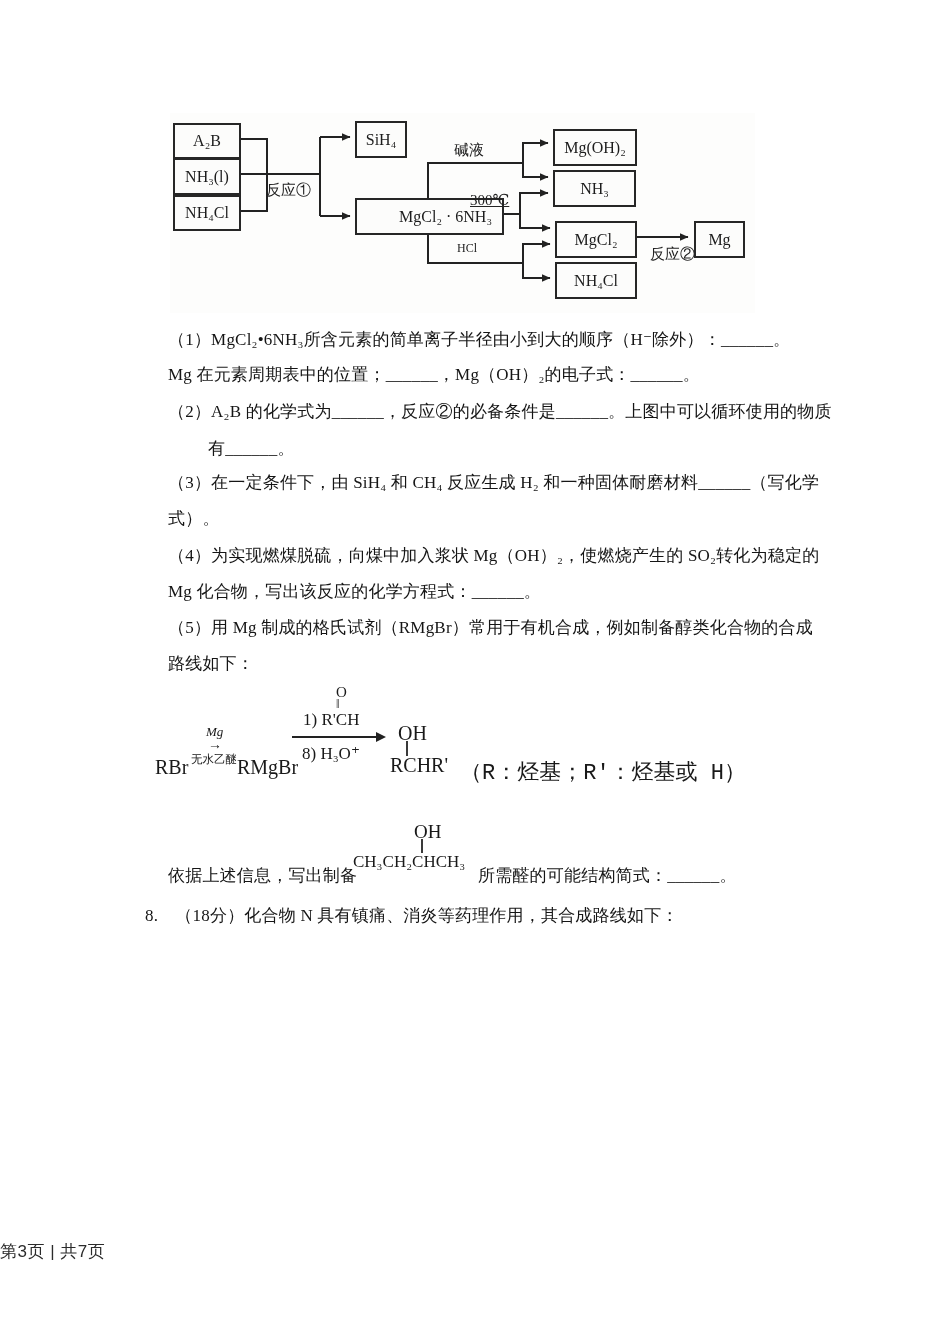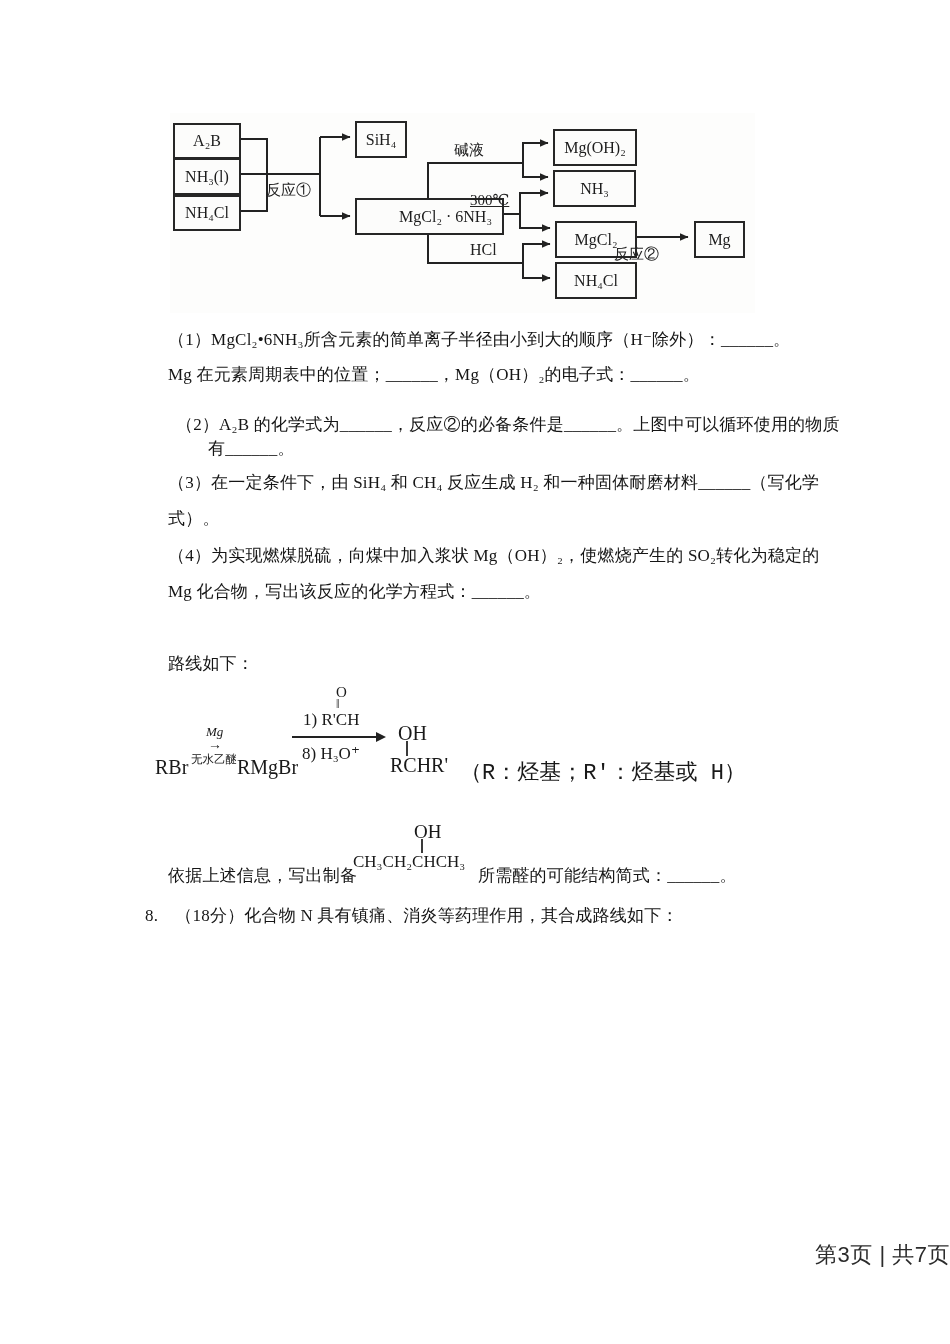--- a/index.html
+++ b/index.html
@@ -17,23 +17,23 @@
     display:flex;align-items:center;justify-content:center;
     font-size:16px;color:#1c1c1c;white-space:nowrap;
   }
   .elabel{position:absolute;font-size:15px;color:#222;white-space:nowrap;}
   
   .sch{position:absolute;white-space:pre;color:#191919;}
   .hr-arrow{position:absolute;border-top:2px solid #222;}
   .ah-right{position:absolute;width:0;height:0;border-left:10px solid #222;border-top:5px solid transparent;border-bottom:5px solid transparent;}
   .vbond{position:absolute;width:2px;background:#3a3a3a;}
   .footer{
-    position:absolute;left:0;right:0;text-align:right;
+    position:absolute;left:0;right:0;text-align:left;
     font-family:"Liberation Sans","DejaVu Sans",sans-serif;
-    font-size:22px;color:#2b2b2b;letter-spacing:0.5px;
+    font-size:17px;color:#2b2b2b;letter-spacing:0.5px;
   }
 </style>
 </head>
 <body>
 
 <div class="page">
 
   <div class="fc">
     <svg width="585" height="200" viewBox="0 0 585 200">
       <defs>
@@ -65,32 +65,33 @@
     <div class="node" style="left:185px;top:85px;width:113px;height:33px;padding-left:32px;">MgCl₂ · 6NH₃</div>
     <div class="node" style="left:383px;top:16px;width:80px;height:33px;">Mg(OH)₂</div>
     <div class="node" style="left:383px;top:57px;width:79px;height:33px;">NH₃</div>
     <div class="node" style="left:385px;top:108px;width:78px;height:33px;">MgCl₂</div>
     <div class="node" style="left:385px;top:149px;width:78px;height:33px;">NH₄Cl</div>
     <div class="node" style="left:524px;top:108px;width:47px;height:33px;">Mg</div>
 
     <div class="elabel" style="left:96px;top:68px;">反应①</div>
     <div class="elabel" style="left:284px;top:28px;">碱液</div>
     <div class="elabel" style="left:300px;top:78px;text-decoration:underline;">300℃</div>
-    <div class="elabel" style="left:300px;top:128px;font-size:16px;">HCl</div>
-    <div class="elabel" style="left:444px;top:132px;">反应②</div>
+    <div class="elabel" style="left:287px;top:128px;font-size:12px;">HCl</div>
+    <div class="elabel" style="left:480px;top:132px;">反应②</div>
   </div>
 
   <div class="bl" style="left:168px;top:329px;">（1）MgCl₂•6NH₃所含元素的简单离子半径由小到大的顺序（H⁻除外）：______。</div>
   <div class="bl" style="left:168px;top:364px;">Mg 在元素周期表中的位置；______，Mg（OH）₂的电子式：______。</div>
-  <div class="bl" style="left:168px;top:414px;margin-left:8px;">（2）A₂B 的化学式为______，反应②的必备条件是______。上图中可以循环使用的物质</div>
+  <div class="bl" style="left:168px;top:401px;">（2）A₂B 的化学式为______，反应②的必备条件是______。上图中可以循环使用的物质</div>
   <div class="bl" style="left:168px;top:438px;margin-left:40px;">有______。</div>
   <div class="bl" style="left:168px;top:472px;">（3）在一定条件下，由 SiH₄ 和 CH₄ 反应生成 H₂ 和一种固体耐磨材料______（写化学</div>
   <div class="bl" style="left:168px;top:508px;">式）。</div>
   <div class="bl" style="left:168px;top:545px;">（4）为实现燃煤脱硫，向煤中加入浆状 Mg（OH）₂，使燃烧产生的 SO₂转化为稳定的</div>
   <div class="bl" style="left:168px;top:581px;">Mg 化合物，写出该反应的化学方程式：______。</div>
+  <div class="bl" style="left:168px;top:617px;">（5）用 Mg 制成的格氏试剂（RMgBr）常用于有机合成，例如制备醇类化合物的合成</div>
   <div class="bl" style="left:168px;top:653px;">路线如下：</div>
 
   <div>
     <div class="sch" style="left:155px;top:756px;font-size:20px;">RBr</div>
     <div class="sch" style="left:206px;top:724px;font-size:13px;font-style:italic;">Mg</div>
     <div class="sch" style="left:208px;top:737px;font-size:14px;">→</div>
     <div class="sch" style="left:191px;top:752px;font-size:11.5px;">无水乙醚</div>
     <div class="sch" style="left:237px;top:756px;font-size:20px;">RMgBr</div>
 
     <div class="hr-arrow" style="left:292px;top:736px;width:84px;"></div>

